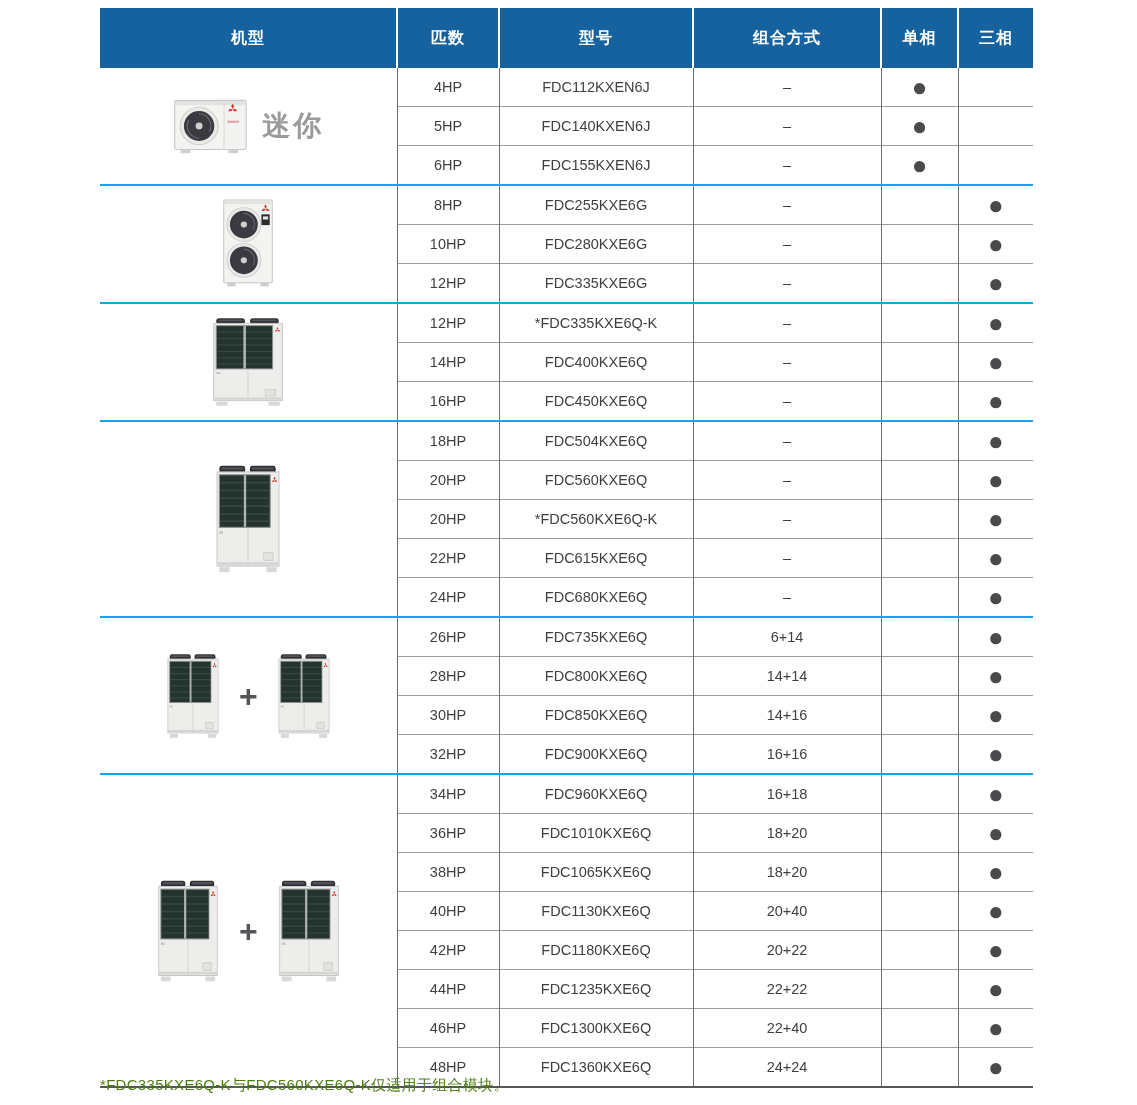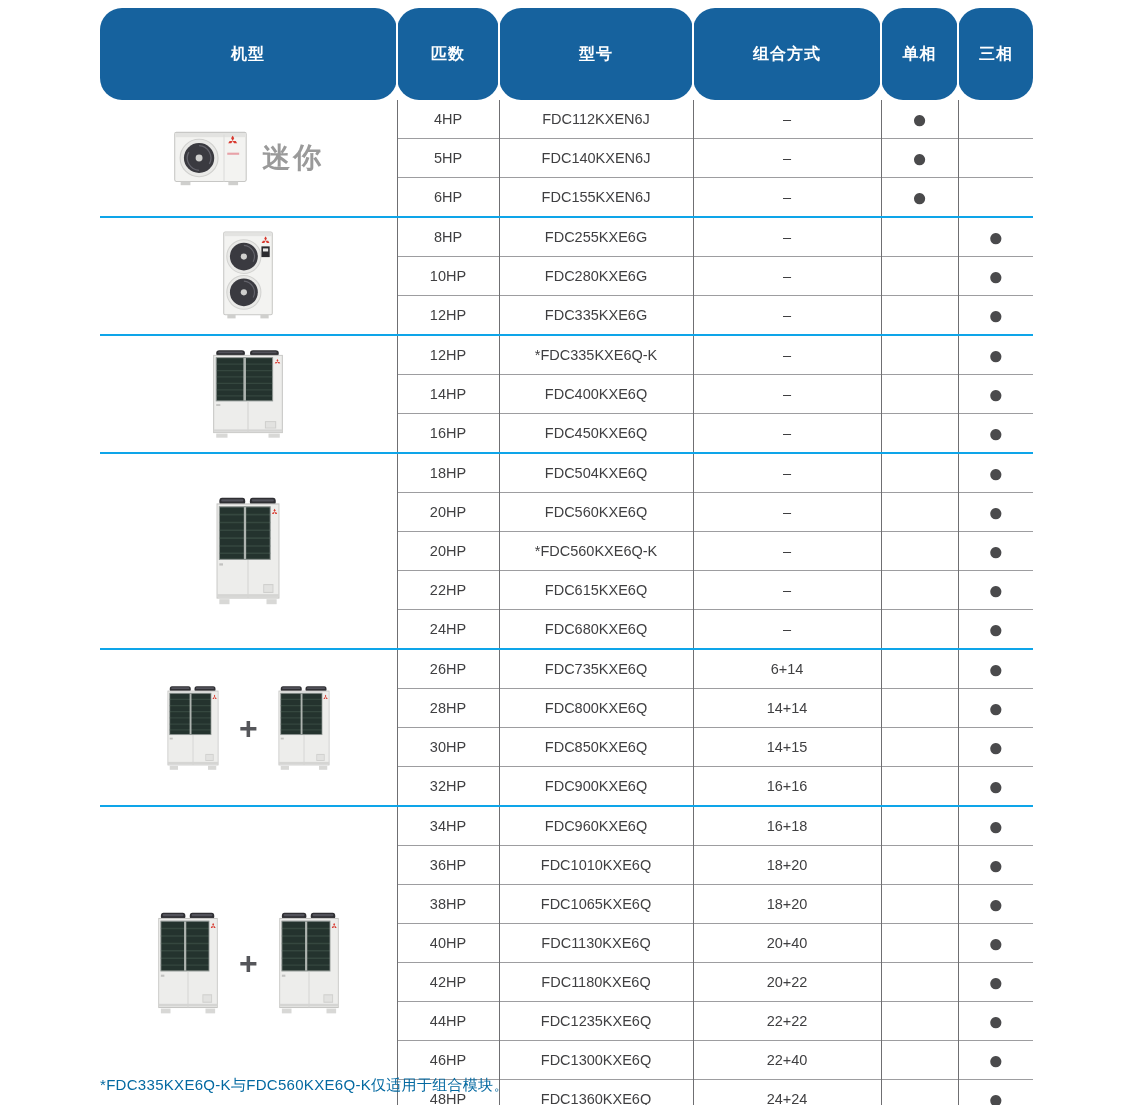--- a/index.html
+++ b/index.html
@@ -5,37 +5,37 @@
   html,body{margin:0;padding:0;}
   body{
     width:1137px;height:1105px;background:#ffffff;position:relative;
     font-family:"Liberation Sans","DejaVu Sans",sans-serif;
     -webkit-font-smoothing:antialiased;
   }
   .table-wrap{position:absolute;left:100px;top:8px;}
   table{border-collapse:collapse;table-layout:fixed;width:933px;border-bottom:2px solid #55565a;}
   th{
     height:60px;background:#16629e;color:#ffffff;font-size:16px;font-weight:bold;
-    border-left:2px solid #ffffff;padding:16px;text-align:center;letter-spacing:1px;border-radius:22px;
+    border-left:2px solid #ffffff;padding:0;text-align:center;letter-spacing:1px;
   }
   th.first{border-left:none;}
   td{
     height:38px;padding:0;text-align:center;vertical-align:middle;
     font-size:14.5px;color:#3f3f41;
     border-left:1px solid #6f6f72;border-top:1px solid #9d9da0;
   }
   td.model-cell{border-left:none;}
   tr.sec-start td{border-top:2px solid #0ea5e9;}
   tr.first-row td{border-top:none;}
   td.c-single,td.c-three{font-size:26px;color:#4a4a4c;line-height:1;}
   .model-inner{display:flex;align-items:center;justify-content:center;gap:12px;}
   .mini-label{font-size:28px;font-weight:bold;color:#9a9a9a;letter-spacing:3px;}
   .plus-sign{font-size:32px;font-weight:bold;color:#55565a;line-height:1;margin:0 4px;}
   .footnote{
-    position:absolute;left:100px;top:1076px;font-size:15px;color:#0369a1;letter-spacing:0.3px;
+    position:absolute;left:100px;top:1076px;font-size:15px;color:#4d7c0f;letter-spacing:0.3px;
   }
   .defs-hidden{position:absolute;width:0;height:0;overflow:hidden;}
   svg.unit{display:block;}
 </style>
 </head>
 <body>
 
 <svg class="defs-hidden" aria-hidden="true">
   <defs>
     <symbol id="sym-logo" viewBox="0 0 12 9">
@@ -269,21 +269,21 @@
       <tr>
         <td class="c-hp">28HP</td>
         <td class="c-model">FDC800KXE6Q</td>
         <td class="c-combo">14+14</td>
         <td class="c-single"></td>
         <td class="c-three">●</td>
       </tr>
       <tr>
         <td class="c-hp">30HP</td>
         <td class="c-model">FDC850KXE6Q</td>
-        <td class="c-combo">14+15</td>
+        <td class="c-combo">14+16</td>
         <td class="c-single"></td>
         <td class="c-three">●</td>
       </tr>
       <tr>
         <td class="c-hp">32HP</td>
         <td class="c-model">FDC900KXE6Q</td>
         <td class="c-combo">16+16</td>
         <td class="c-single"></td>
         <td class="c-three">●</td>
       </tr>

